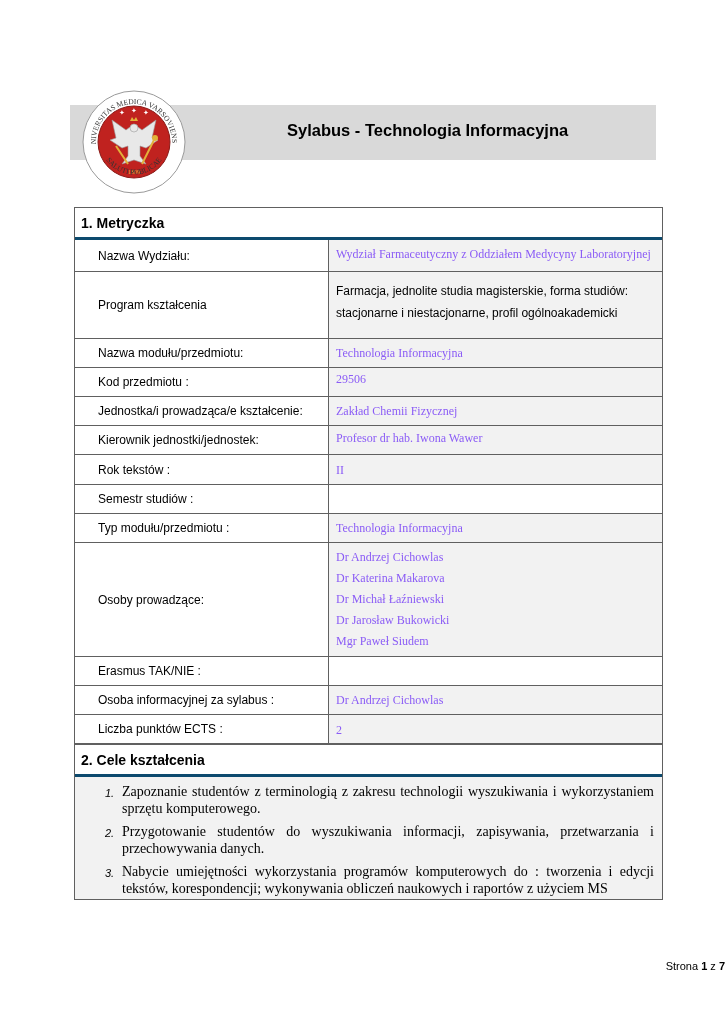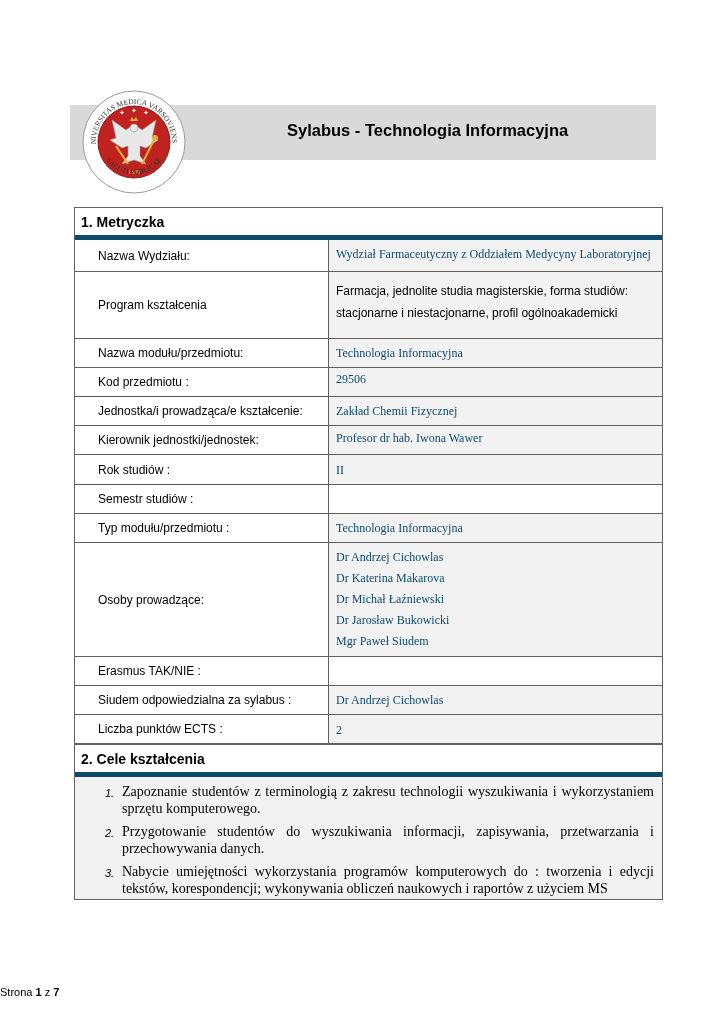--- a/index.html
+++ b/index.html
@@ -16,48 +16,48 @@
     white-space: nowrap;
   }
   .logo {
     position: absolute; left: 82px; top: 90px; width: 104px; height: 104px;
   }
   .doc-table {
     position: absolute; left: 74px; top: 207px; width: 589px;
     border: 1px solid #606060; box-sizing: border-box;
   }
   .section-head {
-    height: 32px; border-bottom: 5px solid #0c4a6e; background: #fff;
+    height: 32px; border-bottom: 3px solid #0c4a6e; background: #fff;
     font-weight: bold; font-size: 14px; display: flex; align-items: center; padding-left: 6px;
     box-sizing: border-box;
   }
   .row { display: flex; border-bottom: 1px solid #606060; box-sizing: border-box; }
   .row:last-child { border-bottom: none; }
   .label {
     width: 238px; flex: none; border-right: 1px solid #606060; box-sizing: border-box;
     font-size: 12px; padding-left: 7px; display: flex; align-items: center; background: #fff; margin-left: 16px;
   }
   .value {
     flex: 1; background: #f2f2f2; padding-left: 7px; box-sizing: border-box;
-    font-family: "Liberation Serif", serif; font-size: 12px; color: #0c4a6e;
+    font-family: "Liberation Serif", serif; font-size: 12px; color: #8b5cf6;
     padding-top: 7px;
   }
   .value.black { font-family: "Liberation Sans", sans-serif; color: #000; padding-top: 8px; line-height: 22px; }
   .value.multi { padding-top: 4px; line-height: 21px; }
   .goals {
     background: #f2f2f2; padding: 6px 8px 2px 30px; box-sizing: border-box;
   }
   .goal {
     display: flex; font-family: "Liberation Serif", serif; font-size: 14px; line-height: 17px;
     margin-bottom: 6px; text-align: justify;
   }
   .goal .num { width: 17px; flex: none; font-family: "Liberation Sans", sans-serif; font-size: 11px; font-style: italic; padding-top: 2px;}
   .goal .txt { flex: 1; }
   .footer {
-    position: absolute; top: 986px; left: 0; width: 725px; text-align: left; font-size: 11px;
+    position: absolute; top: 960px; left: 0; width: 725px; text-align: right; font-size: 11px;
   }
   .footer b { font-weight: bold; }
 </style>
 </head>
 <body>
 
 <div class="header-band"></div>
 
 <div class="logo">
   <svg width="104" height="104" viewBox="0 0 104 104">
@@ -122,21 +122,21 @@
     <div class="label">Jednostka/i prowadząca/e kształcenie:</div>
     <div class="value" style="padding-top:7px">Zakład Chemii Fizycznej</div>
   </div>
 
   <div class="row" style="height:29px">
     <div class="label">Kierownik jednostki/jednostek:</div>
     <div class="value" style="padding-top:5px">Profesor dr hab. Iwona Wawer</div>
   </div>
 
   <div class="row" style="height:30px">
-    <div class="label">Rok studiów :</div>
+    <div class="label">Rok tekstów :</div>
     <div class="value" style="padding-top:8px">II</div>
   </div>
 
   <div class="row" style="height:29px">
     <div class="label">Semestr studiów :</div>
   </div>
 
   <div class="row" style="height:29px">
     <div class="label">Typ modułu/przedmiotu :</div>
     <div class="value" style="padding-top:7px">Technologia Informacyjna</div>
@@ -151,21 +151,21 @@
       <div>Dr Jarosław Bukowicki</div>
       <div>Mgr Paweł Siudem</div>
     </div>
   </div>
 
   <div class="row" style="height:29px">
     <div class="label">Erasmus TAK/NIE :</div>
   </div>
 
   <div class="row" style="height:29px">
-    <div class="label">Siudem odpowiedzialna za sylabus :</div>
+    <div class="label">Osoba informacyjnej za sylabus :</div>
     <div class="value" style="padding-top:7px">Dr Andrzej Cichowlas</div>
   </div>
 
   <div class="row" style="height:29px">
     <div class="label">Liczba punktów ECTS :</div>
     <div class="value" style="padding-top:8px">2</div>
   </div>
 
   <div class="section-head" style="border-top:1px solid #606060; height:33px">2.  Cele kształcenia</div>
 

